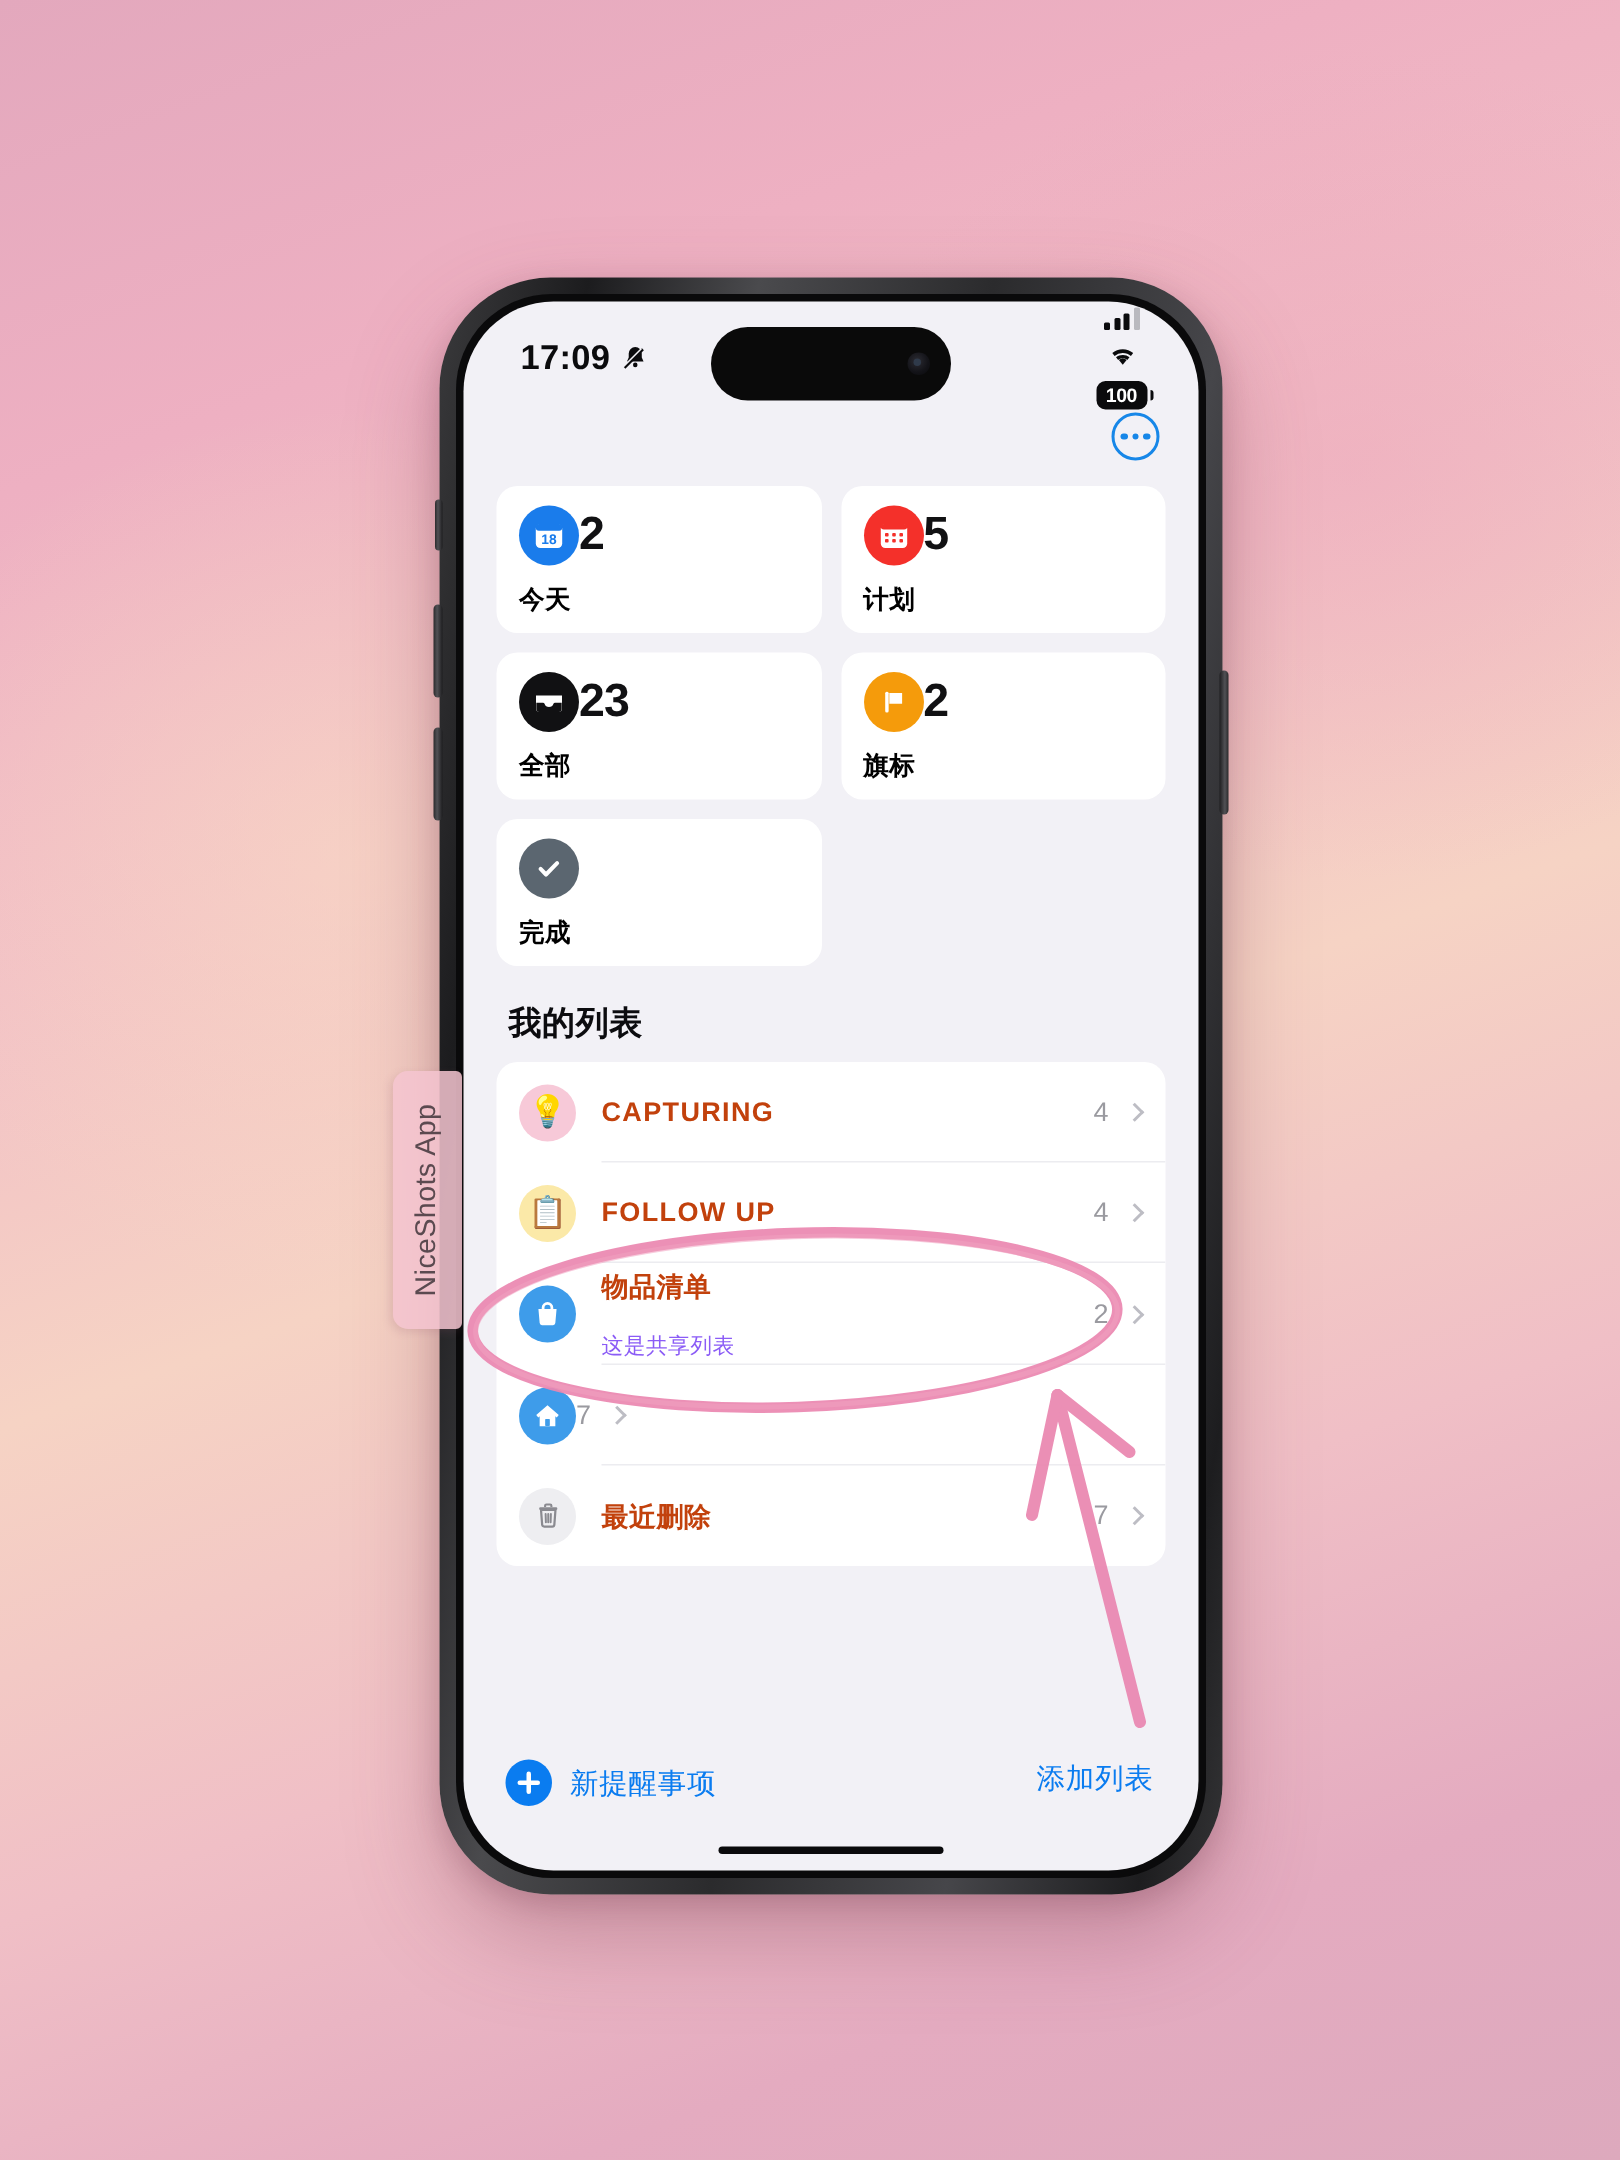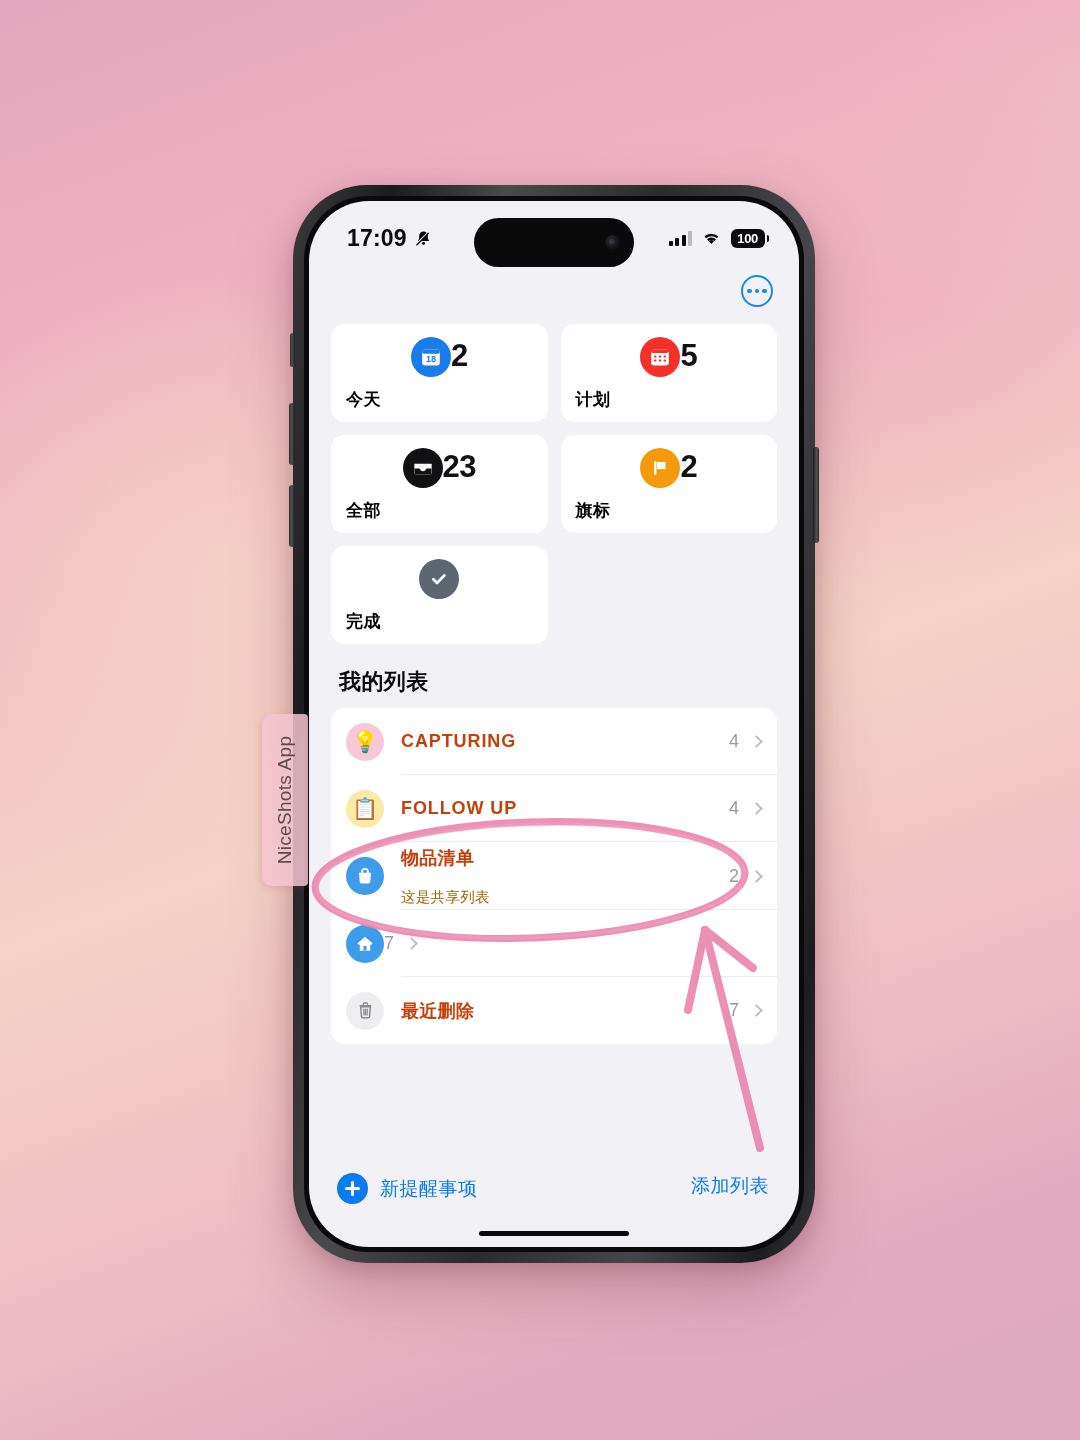--- a/index.html
+++ b/index.html
@@ -97,20 +97,21 @@
   .sb-time {
     font-size: 23px;
     font-weight: bold;
     color: #0b0b0d;
     letter-spacing: 0.2px;
   }
   .sb-right {
     display: flex;
     align-items: center;
     gap: 9px;
+    flex-direction: column;
   }
   .bars { display: flex; align-items: flex-end; gap: 2.5px; height: 16px; }
   .bars i { display: block; width: 4px; background: #0b0b0d; border-radius: 1px; }
   .bars i:nth-child(1) { height: 5px; }
   .bars i:nth-child(2) { height: 8px; }
   .bars i:nth-child(3) { height: 11px; }
   .bars i:nth-child(4) { height: 15px; background: #b9b9bf; }
 
   .battery {
     height: 19px;
@@ -204,21 +205,21 @@
   .stat-card {
     background: #ffffff;
     border-radius: 14px;
     height: 98px;
     padding: 13px 15px 12px 15px;
     position: relative;
   }
   .stat-top {
     display: flex;
     align-items: flex-start;
-    justify-content: center;
+    justify-content: flex-start;
   }
   .stat-icon {
     width: 40px; height: 40px;
     border-radius: 50%;
     display: flex;
     align-items: center;
     justify-content: center;
     flex: 0 0 40px;
   }
   .stat-count {
@@ -278,21 +279,21 @@
   .row-title {
     font-size: 18px;
     font-weight: bold;
     color: #c2410c;
     letter-spacing: 0.3px;
     white-space: nowrap;
   }
   .row-title.latin { letter-spacing: 0.9px; }
   .row-sub {
     font-size: 14.5px;
-    color: #a16207;
+    color: #8b5cf6;
     margin-top: 18px;
     letter-spacing: 0.3px;
   }
   .row-count {
     font-size: 18px;
     color: #9a9aa0;
     margin-right: 13px;
     font-weight: 500;
   }
   .chev {

